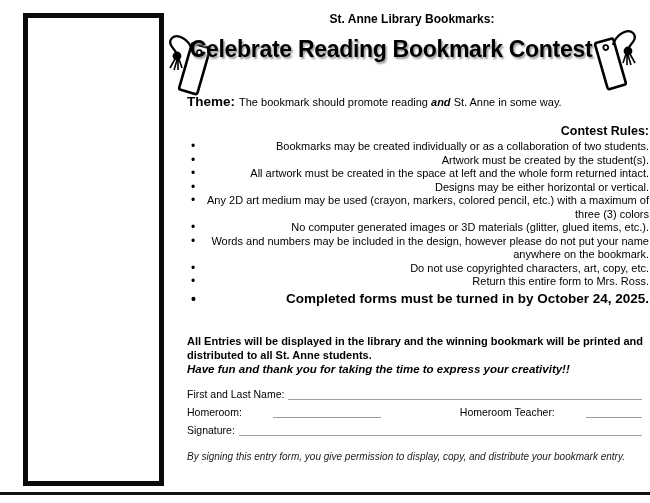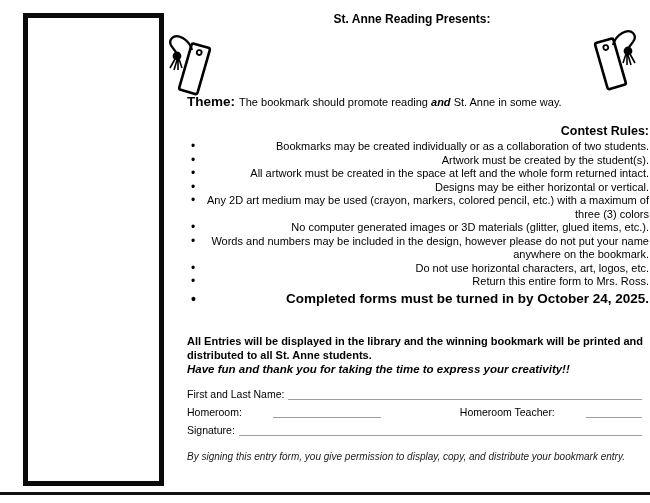--- a/index.html
+++ b/index.html
@@ -119,32 +119,33 @@
     background: #111;
   }
 </style>
 </head>
 <body>
 
 <div class="page">
 
   <div class="draw-box"></div>
 
-  <div class="presents">St. Anne Reading Presents:</div>
+  <div class="presents">St. Anne Library Bookmarks:</div>
 
   <svg class="bm-icon left" viewBox="0 0 62 66" aria-hidden="true">
     <g transform="rotate(16 30 38)">
       <rect x="20" y="14" width="19" height="48" rx="2" fill="#fff" stroke="#000" stroke-width="2.6"></rect>
       <circle cx="29.5" cy="21" r="2.4" fill="#fff" stroke="#000" stroke-width="1.8"></circle>
     </g>
     <path d="M27 19 C 24 8, 12 2, 7 7 C 2 12, 8 17, 11 21" fill="none" stroke="#000" stroke-width="2.2"></path>
     <circle cx="12" cy="25" r="4.4" fill="#000"></circle>
     <path d="M10 28 L5 37 M12 29 L9 39 M13 29 L13 39 M14 28 L17 37" fill="none" stroke="#000" stroke-width="1.6"></path>
   </svg>
 
+  <div class="title">Celebrate Reading Bookmark Contest</div>
 
   <svg class="bm-icon right" viewBox="0 0 62 66" aria-hidden="true">
     <g transform="rotate(16 30 38)">
       <rect x="20" y="14" width="19" height="48" rx="2" fill="#fff" stroke="#000" stroke-width="2.6"></rect>
       <circle cx="29.5" cy="21" r="2.4" fill="#fff" stroke="#000" stroke-width="1.8"></circle>
     </g>
     <path d="M27 19 C 24 8, 12 2, 7 7 C 2 12, 8 17, 11 21" fill="none" stroke="#000" stroke-width="2.2"></path>
     <circle cx="12" cy="25" r="4.4" fill="#000"></circle>
     <path d="M10 28 L5 37 M12 29 L9 39 M13 29 L13 39 M14 28 L17 37" fill="none" stroke="#000" stroke-width="1.6"></path>
   </svg>
@@ -156,21 +157,21 @@
   <div class="rules">
     <div class="rules-heading">Contest Rules:</div>
     <ul class="rules-list">
       <li>Bookmarks may be created individually or as a collaboration of two students.</li>
       <li>Artwork must be created by the student(s).</li>
       <li>All artwork must be created in the space at left and the whole form returned intact.</li>
       <li>Designs may be either horizontal or vertical.</li>
       <li>Any 2D art medium may be used (crayon, markers, colored pencil, etc.) with a maximum of three (3) colors</li>
       <li>No computer generated images or 3D materials (glitter, glued items, etc.).</li>
       <li>Words and numbers may be included in the design, however please do not put your name anywhere on the bookmark.</li>
-      <li>Do not use horizontal characters, art, logos, etc.</li>
+      <li>Do not use copyrighted characters, art, copy, etc.</li>
       <li>Return this entire form to Mrs. Ross.</li>
       <li class="deadline">Completed forms must be turned in by October 24, 2025.</li>
     </ul>
   </div>
 
   <div class="entries-note">All Entries will be displayed in the library and the winning bookmark will be printed and distributed to all St. Anne students.</div>
   <div class="have-fun">Have fun and thank you for taking the time to express your creativity!!</div>
 
   <div class="form-row row-name">
     <span class="label">First and Last Name:</span>

